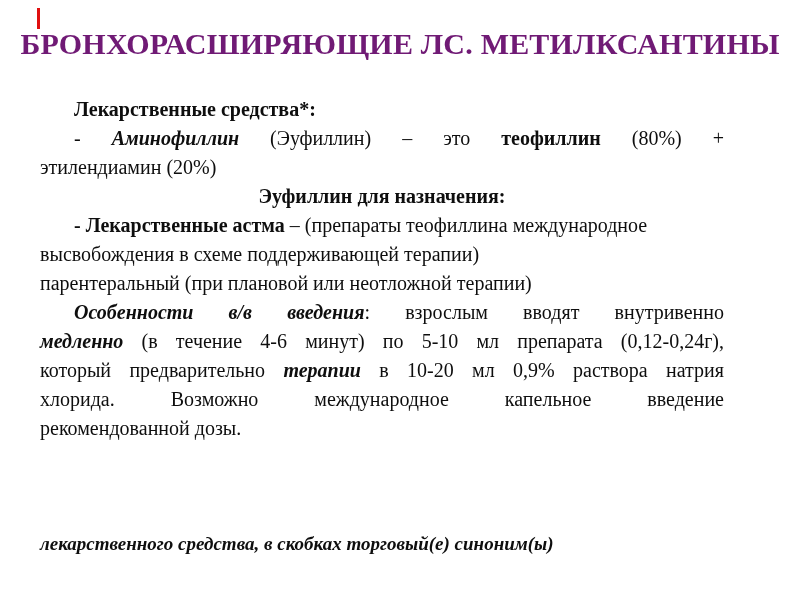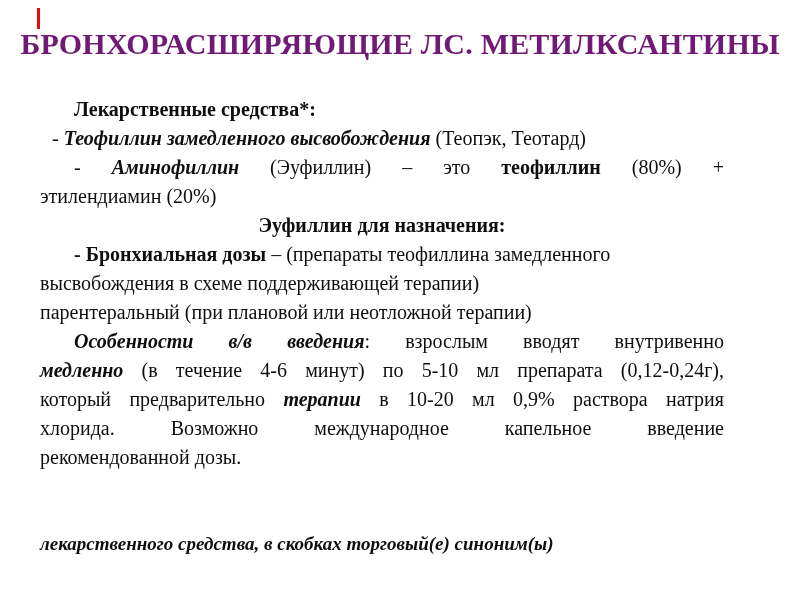--- a/index.html
+++ b/index.html
@@ -58,25 +58,24 @@
 </style>
 </head>
 <body style="background: rgb(255, 255, 255); color: rgb(14, 14, 14);">
 
 <div class="red-mark" style="background: rgb(224, 16, 16);"></div>
 
 <div class="slide-title" style="color: #701a75;">БРОНХОРАСШИРЯЮЩИЕ ЛС. МЕТИЛКСАНТИНЫ</div>
 
 <div class="body-text">
     <div class="line left indent"><span class="b ">Лекарственные средства*:</span></div>
-    <div class="line left pad"><span class="">- </span><span class="b i">Теофиллин замедленного высвобождения</span><span class=""> (Теопэк, Теотард)</span></div>
     <div class="line stretch indent"><span class="">- </span><span class="b i">Аминофиллин</span><span class=""> (Эуфиллин) – это </span><span class="b ">теофиллин</span><span class=""> (80%) +</span></div>
     <div class="line left"><span class="">этилендиамин (20%)</span></div>
     <div class="line center"><span class="b ">Эуфиллин для назначения:</span></div>
-    <div class="line left indent"><span class="b ">- Бронхиальная дозы</span><span class=""> – (препараты теофиллина замедленного</span></div>
+    <div class="line left indent"><span class="b ">- Лекарственные астма</span><span class=""> – (препараты теофиллина международное</span></div>
     <div class="line left"><span class="">высвобождения в схеме поддерживающей терапии)</span></div>
     <div class="line left"><span class="">парентеральный (при плановой или неотложной терапии)</span></div>
     <div class="line stretch indent"><span class="b i">Особенности в/в введения</span><span class="">: взрослым вводят внутривенно</span></div>
     <div class="line stretch"><span class="b i">медленно</span><span class=""> (в течение 4-6 минут) по 5-10 мл препарата (0,12-0,24г),</span></div>
     <div class="line stretch"><span class="">который предварительно </span><span class="b i">терапии</span><span class=""> в 10-20 мл 0,9% раствора натрия</span></div>
     <div class="line stretch"><span class="">хлорида. Возможно международное капельное введение</span></div>
     <div class="line left"><span class="">рекомендованной дозы.</span></div>
   </div>
 
 <div class="footnote">

